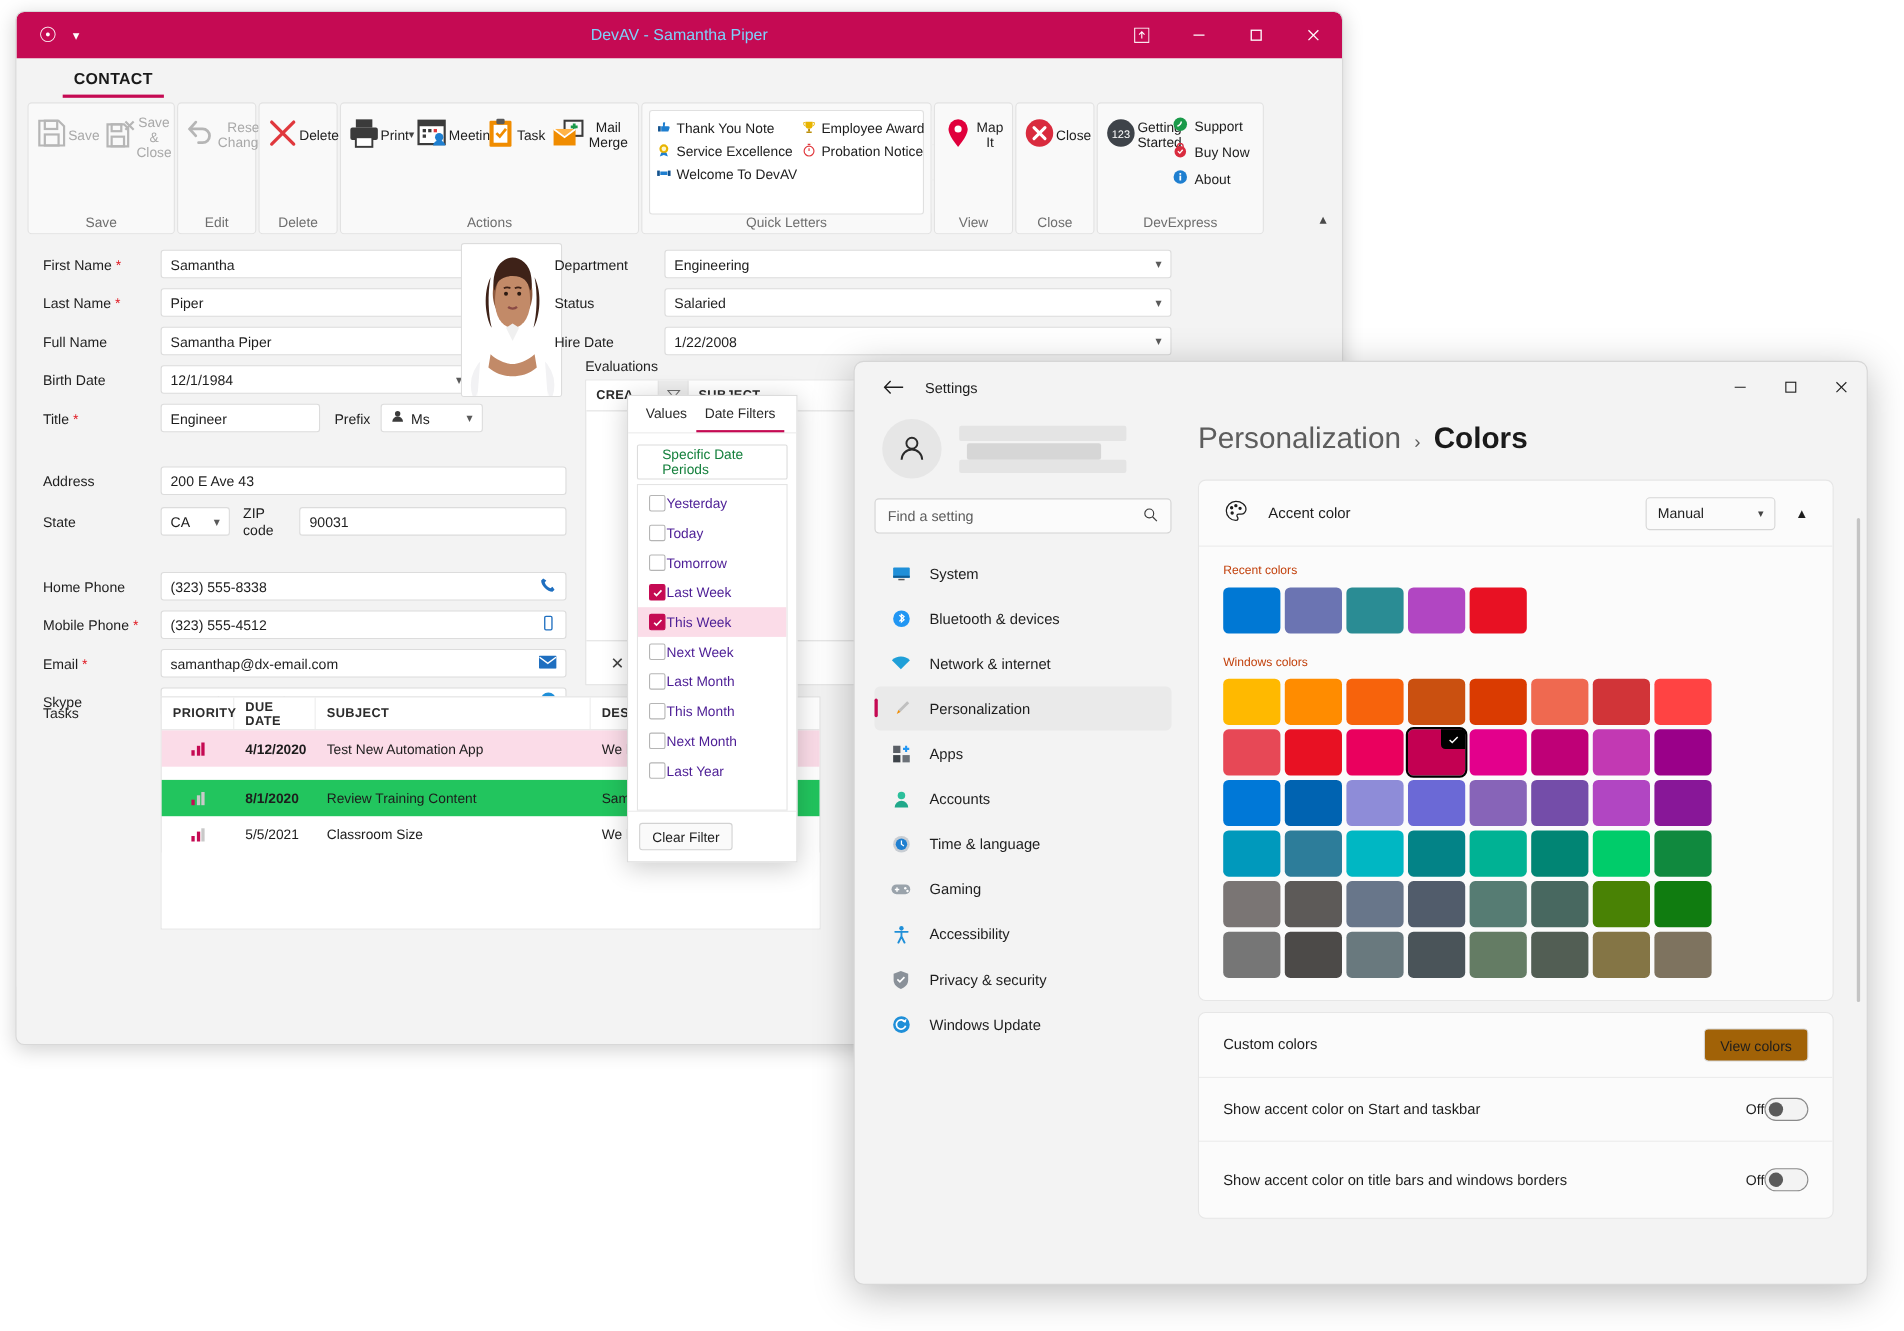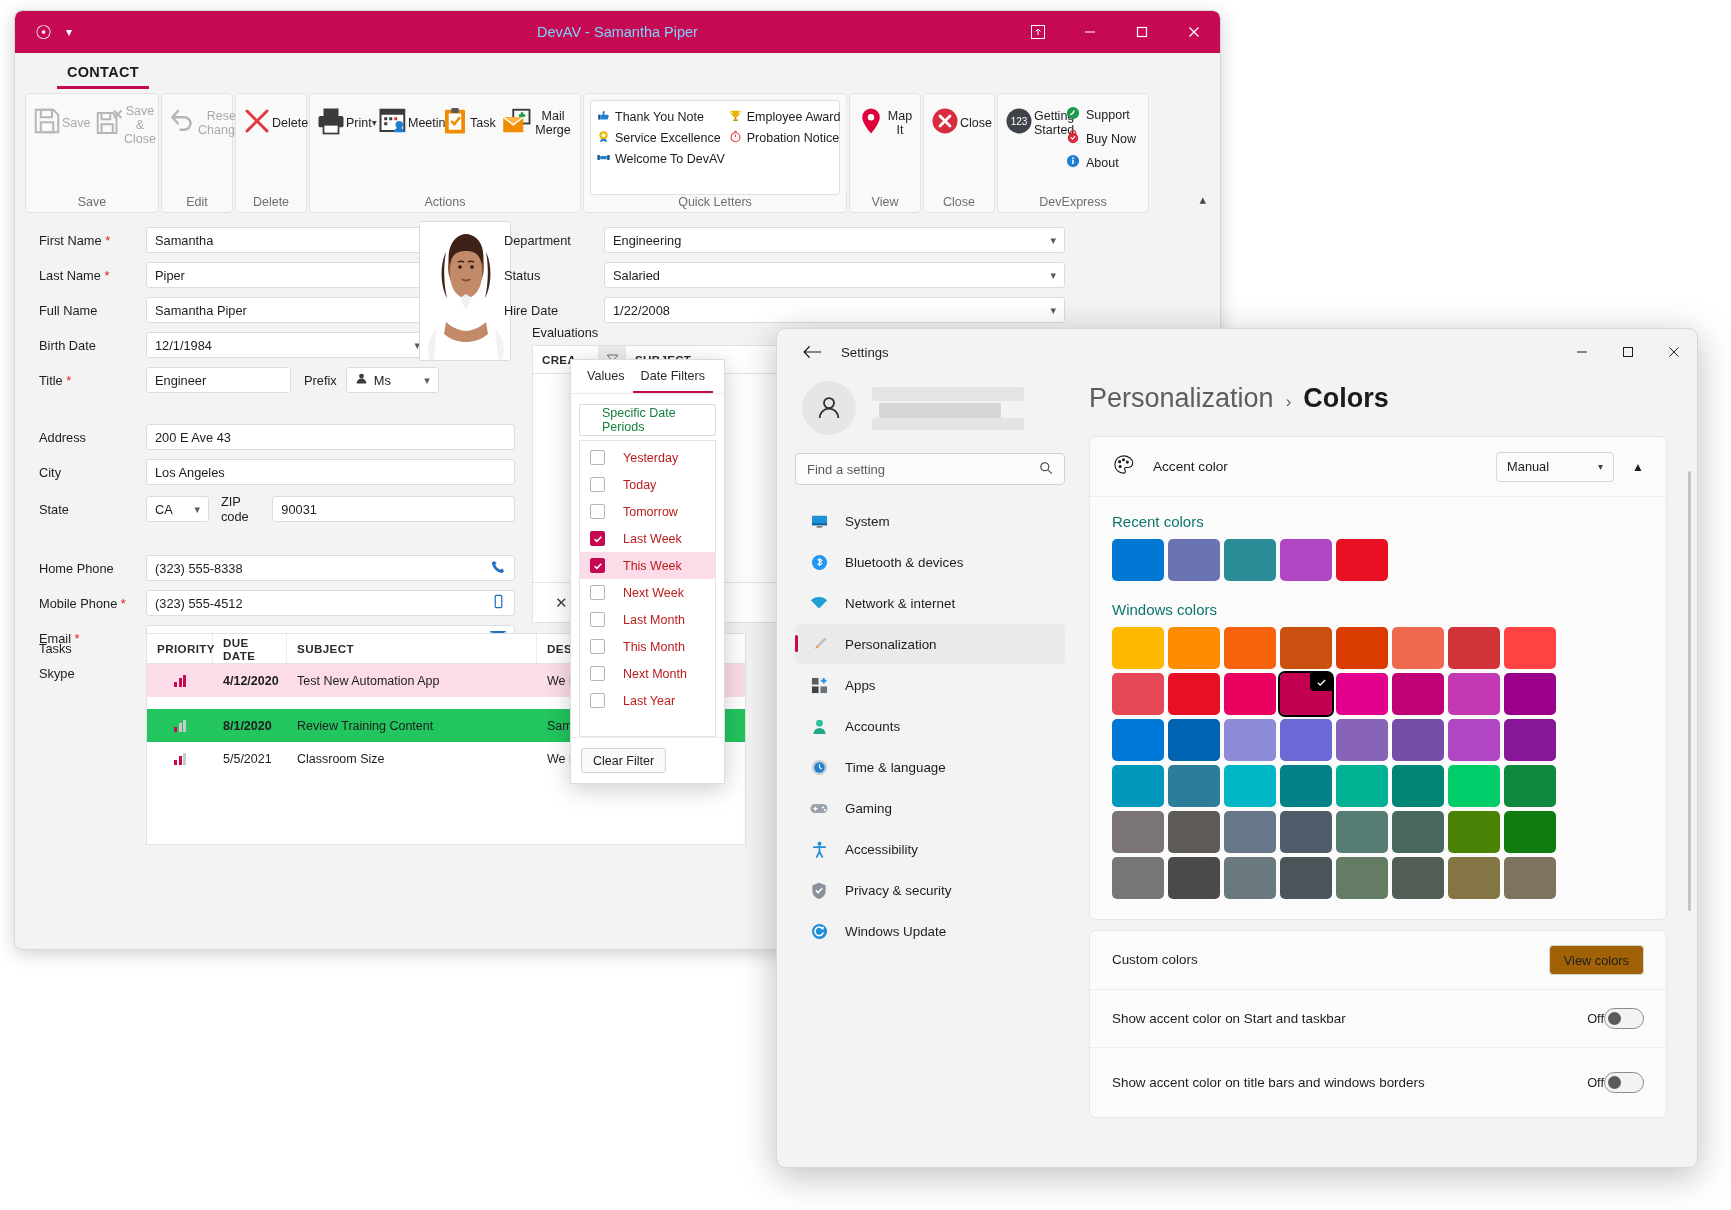--- a/index.html
+++ b/index.html
@@ -163,21 +163,21 @@
     z-index: 40;
   }
   .fp-tabs { display: flex; height: 34px; border-bottom: 1px solid #ececec; padding: 0 8px; }
   .fp-tab { font-size: 12.6px; color: #2b2b2b; display: flex; align-items: center; padding: 0 8px; border-bottom: 2px solid transparent; }
   .fp-tab.active { border-bottom-color: #c50a53; }
   .fp-select {
     margin: 10px 8px 0 8px; height: 32px; border: 1px solid #dcdcdc; border-radius: 2px;
     display: flex; align-items: center; padding: 0 22px; font-size: 12.5px; color: #15803d;
   }
   .fp-list { margin: 4px 8px 0 8px; border: 1px solid #e4e4e4; flex: 1; padding: 3px 0; overflow: hidden; }
-  .fp-item { height: 27px; display: flex; align-items: center; gap: 18px; padding-left: 10px; font-size: 12.5px; color: #b91c1c; position: relative; }
+  .fp-item { height: 27px; display: flex; align-items: center; gap: 1px; padding-left: 10px; font-size: 12.5px; color: #4c1d95; position: relative; }
   .fp-item.hl { background: #fbdce8; }
   .fp-item.hl::before { content:""; position: absolute; left: -9px; top: 2px; bottom: 2px; width: 4px; background: #c50a53; }
   .cb { width: 15px; height: 15px; border: 1px solid #b5b5b5; border-radius: 2px; background: #fff; flex: 0 0 15px; }
   .cb.checked { background: #c50a53; border-color: #c50a53; display: flex; align-items: center; justify-content: center; }
   .fp-foot { height: 46px; border-top: 1px solid #ececec; display: flex; align-items: center; padding-left: 10px; }
   .fp-clear { border: 1px solid #d2d2d2; background: #fafafa; border-radius: 3px; height: 25px; padding: 0 11px; display: flex; align-items: center; font-size: 12.5px; color: #1d1d1d; }
 
   
   .settings-window {
     position: absolute; left: 776px; top: 328px;
@@ -233,21 +233,21 @@
   .accent-head { display: flex; align-items: center; padding: 0 22px; height: 60px; border-bottom: 1px solid #ececec; }
   .accent-label { font-size: 13.6px; color: #1d1d1d; margin-left: 18px; }
   .accent-select {
     margin-left: auto; width: 118px; height: 30px; border: 1px solid #d6d6d6; background: #fbfbfb;
     border-radius: 4px; display: flex; align-items: center; padding: 0 10px; font-size: 12.8px; color: #1d1d1d;
   }
   .accent-select .caret { margin-left: auto; font-size: 10px; color: #444; }
   .accent-expand { margin-left: 18px; font-size: 12px; color: #1d1d1d; }
 
   .swatch-area { padding: 16px 22px 20px 22px; }
-  .sw-title { font-size: 15px; color: #0f766e; margin-bottom: 9px; }
+  .sw-title { font-size: 11px; color: #c2410c; margin-bottom: 9px; }
   .recent-row { display: flex; gap: 4px; margin-bottom: 20px; }
   .sw { width: 52px; height: 42px; border-radius: 5px; }
   .win-grid { display: grid; grid-template-columns: repeat(8, 52px); gap: 4px; }
   .sw-cell { position: relative; }
   .sw-cell.selected { outline: 2px solid #000; border-radius: 5px; }
   .sw-check {
     position: absolute; right: 0; top: 0; width: 22px; height: 18px; background: #000;
     display: flex; align-items: center; justify-content: center; color: #fff; font-size: 11px;
     border-radius: 0 4px 0 4px;
   }
@@ -601,26 +601,20 @@
             <span class="caret">▾</span>
         </div>
       </div>
 
       <div style="height:22px"></div>
 
       <div class="fld-row">
         <div class="fld-label lbl-w">Address</div>
         <div class="inp" style="width:395px">
             <span>200 E Ave 43</span>
-          </div>
-      </div>
-      <div class="fld-row">
-        <div class="fld-label lbl-w">City</div>
-        <div class="inp" style="width:395px">
-            <span>Los Angeles</span>
           </div>
       </div>
       <div class="fld-row">
         <div class="fld-label lbl-w">State</div>
         <div class="inp" style="width:72px">
             <span>CA</span>
             <span class="caret">▾</span>
           </div>
         <div class="fld-label" style="margin:0 9px 0 12px">ZIP code</div>
         <div class="inp" style="width:288px">

